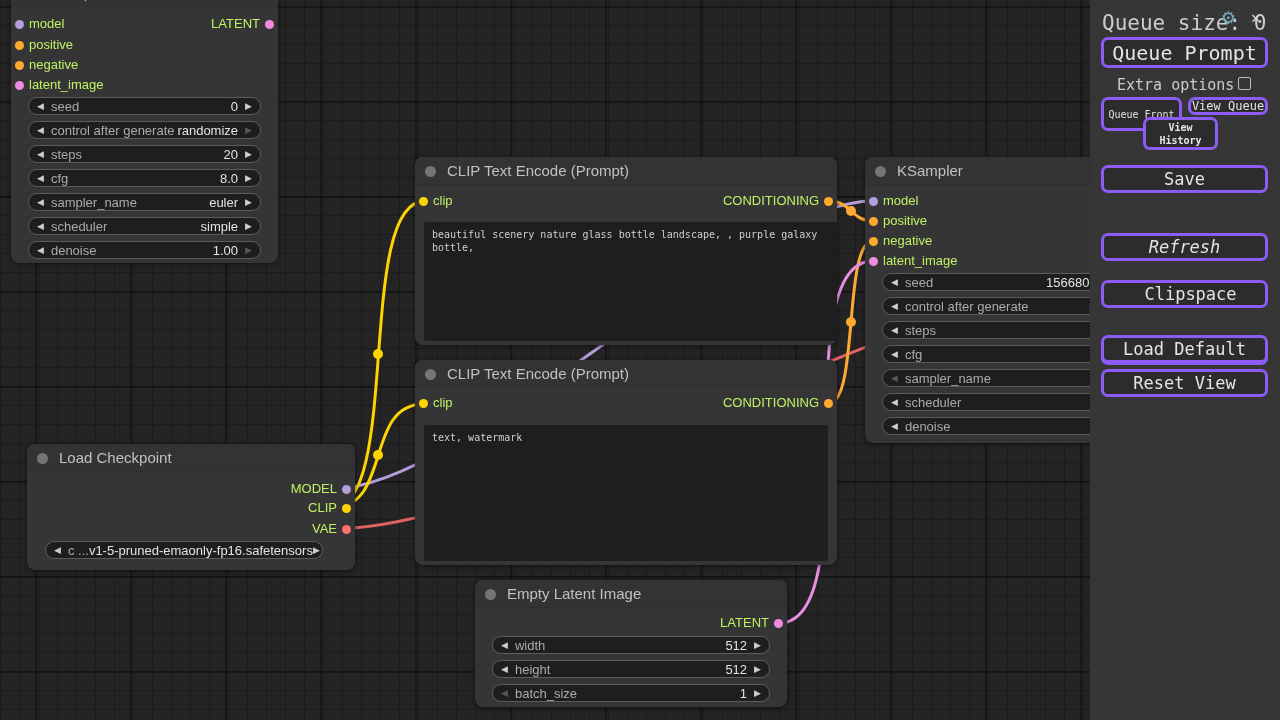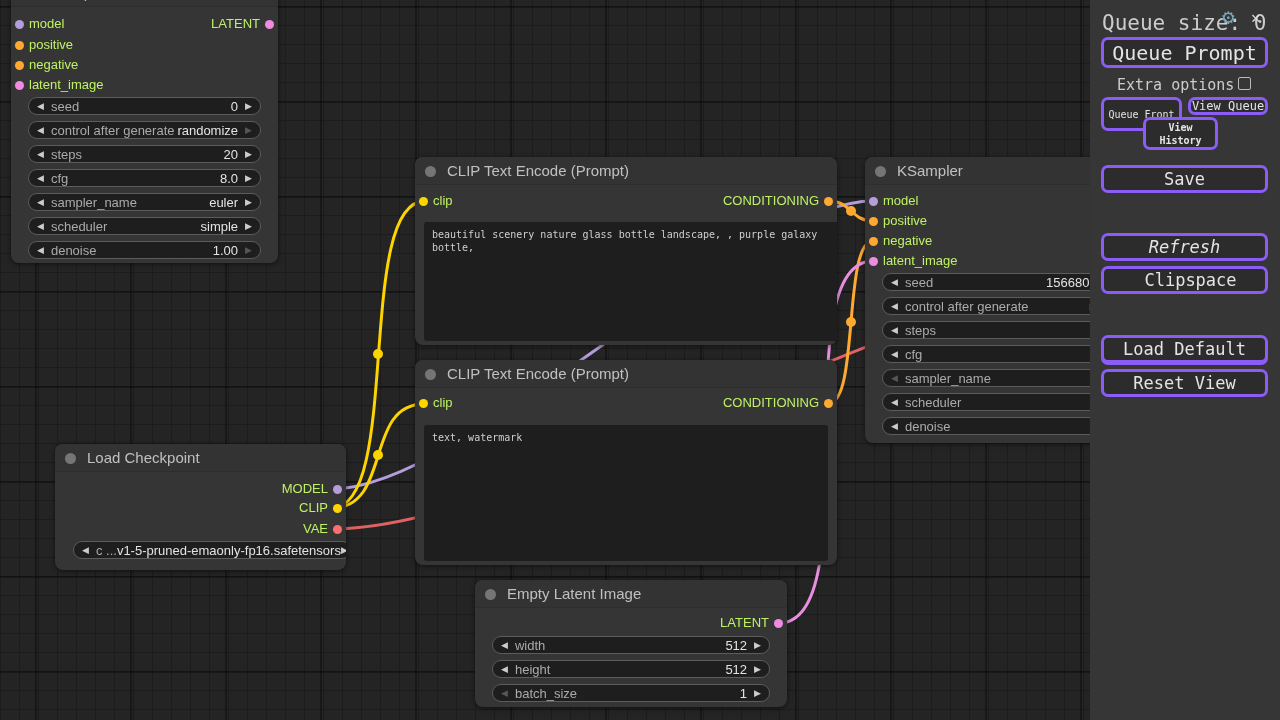--- a/index.html
+++ b/index.html
@@ -194,21 +194,21 @@
       <span class="pdot c-clip"></span>
       <span>clip</span>
     </div>
     <div class="port out" style="right:4px; top:34px;">
       <span>CONDITIONING</span>
       <span class="pdot c-cond"></span>
     </div>
     <div class="ntext" style="left:9px; top:65px; width:404px; height:136px;">text, watermark</div>
   </div>
 
-  <div class="node" style="left:27px; top:444px; width:291px; height:126px;margin-left:28px;">
+  <div class="node" style="left:27px; top:444px; width:328px; height:126px;">
     <div class="nheader">
       <span class="hdot"></span>
       <span>Load Checkpoint</span>
     </div>
     <div class="port out" style="right:4px; top:36px;">
       <span>MODEL</span>
       <span class="pdot c-model"></span>
     </div>
     <div class="port out" style="right:4px; top:55px;">
       <span>CLIP</span>
@@ -317,19 +317,19 @@
 
     <div class="sb-extra">Extra options</div>
     <div class="sb-checkbox"></div>
 
     <div class="sb-btn sb-queue-front">Queue Front</div>
     <div class="sb-btn sb-view-queue">View Queue</div>
     <div class="sb-btn sb-view-history">View History</div>
 
     <div class="sb-btn sb-big" style="top:165px;">Save</div>
     <div class="sb-btn sb-big" style="top:233px;font-style:italic;">Refresh</div>
-    <div class="sb-btn sb-big" style="top:266px;padding-left:12px;">Clipspace</div>
+    <div class="sb-btn sb-big" style="top:280px;padding-left:12px;">Clipspace</div>
     <div class="sb-btn sb-big" style="top:301px;margin-top:36px;">Clear</div>
     <div class="sb-btn sb-big" style="top:335px;">Load Default</div>
     <div class="sb-btn sb-big" style="top:369px;">Reset View</div>
   </div>
 
 </div>
 
 </body></html>

